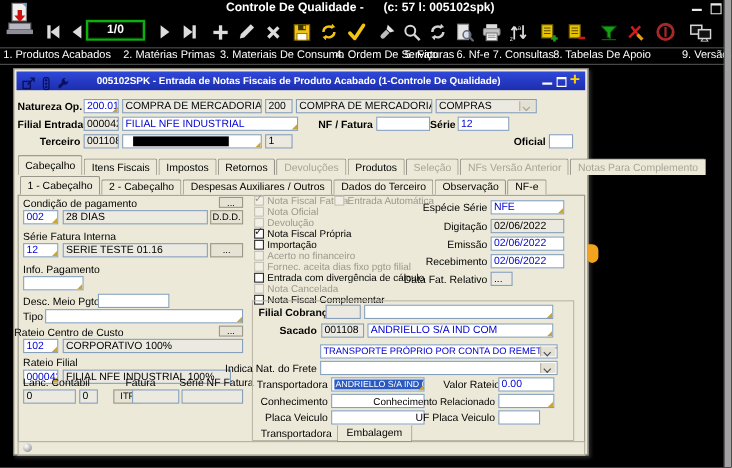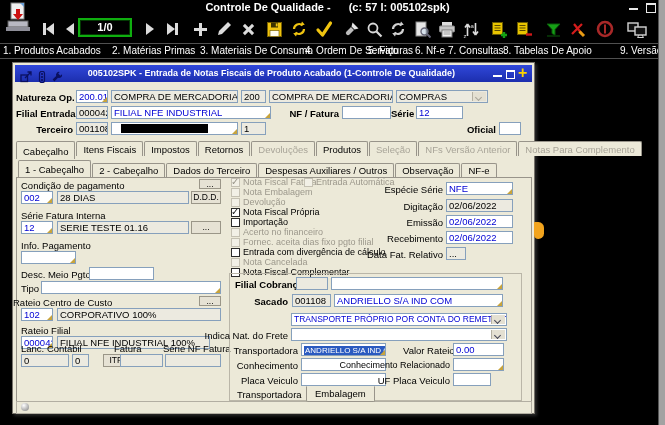--- a/index.html
+++ b/index.html
@@ -43,21 +43,21 @@
   .ra{}
   .btn{position:absolute;height:13px;box-sizing:border-box;border:1px solid #9a9688;background:#e6e2d4;color:#000;
     font-size:8.5px;text-align:center;line-height:11px}
   .lk::after{content:"";position:absolute;right:0;bottom:0;width:0;height:0;border-style:solid;border-width:0 0 5px 5px;
     border-color:transparent transparent #c8a43c transparent}
   .dd{position:absolute;top:1px;right:1px;bottom:1px;width:13px;background:#e4e0d2;border-left:1px solid #b4b0a2}
   .dd::after{content:"";position:absolute;left:3px;top:3px;width:4px;height:4px;border-right:1.5px solid #445;border-bottom:1.5px solid #445;transform:rotate(45deg)}
   .dd.dis::after{border-color:#a8a498}
   .redact{position:absolute;background:#000}
   
-  .tabstrip{position:absolute;left:3px;top:78px;height:18px;display:flex;align-items:flex-start;z-index:2}
+  .tabstrip{position:absolute;left:3px;top:78px;height:18px;display:flex;align-items:flex-end;z-index:2}
   .tab{box-sizing:border-box;height:15px;border:1px solid #98948a;border-bottom:none;border-radius:2px 2px 0 0;
     background:#ece9d8;font-size:9.5px;padding:2px 6px 0;margin-right:1px;white-space:nowrap;color:#000}
   .tab.active{height:18px;padding-top:4px;z-index:3}
   .tab.dis{color:#a8a498}
   .substrip{position:absolute;left:5px;top:97px;height:17px;display:flex;align-items:flex-end;z-index:2}
   .stab{box-sizing:border-box;height:14px;border:1px solid #98948a;border-bottom:none;border-radius:2px 2px 0 0;
     background:#ece9d8;font-size:9.5px;padding:1px 6px 0;margin-right:1px;white-space:nowrap;color:#000}
   .stab.active{height:17px;padding-top:3px;z-index:3}
   .panel{position:absolute;left:3px;top:114px;width:514px;height:223px;border:1px solid #98948a;background:#ece9d8;z-index:1}
   .group{position:absolute;left:216px;top:210px;width:291px;height:126px;border:1px solid #bab6a8;z-index:2}
@@ -307,22 +307,22 @@
       <span class="tab dis">Devoluções</span>
       <span class="tab">Produtos</span>
       <span class="tab dis">Seleção</span>
       <span class="tab dis">NFs Versão Anterior</span>
       <span class="tab dis">Notas Para Complemento</span>
     </div>
 
     <div class="substrip">
       <span class="stab active">1 - Cabeçalho</span>
       <span class="stab">2 - Cabeçalho</span>
+      <span class="stab">Despesas Auxiliares / Outros</span>
       <span class="stab">Dados do Terceiro</span>
-      <span class="stab">Despesas Auxiliares / Outros</span>
       <span class="stab">Observação</span>
       <span class="stab">NF-e</span>
     </div>
     <div class="panel"></div>
 
     <span class="lbl z2" style="left:8px;top:117px">Condição de pagamento</span>
     <div class="btn z2" style="left:186px;top:116px;width:22px;height:10px;line-height:8px">...</div>
     <div class="fld lk z2" style="left:8px;top:128px;width:32px">002</div>
     <div class="fld ro z2" style="left:44px;top:128px;width:132px">28 DIAS</div>
     <div class="btn z2" style="left:178px;top:128px;width:30px">D.D.D.</div>
@@ -357,21 +357,21 @@
     <div class="fld ro ra z2" style="left:59px;top:291px;width:17px">0</div>
     <div class="btn z2" style="left:90px;top:291px;width:26px">ITP</div>
     <div class="fld ro z2" style="left:107px;top:291px;width:43px"></div>
     <div class="fld ro z2" style="left:152px;top:291px;width:56px"></div>
 
     <span class="cb dis on" style="left:218px;top:115px"></span>
     <span class="cl dis" style="left:230px;top:114px">Nota Fiscal Fatura</span>
     <span class="cb dis" style="left:291px;top:115px"></span>
     <span class="cl dis" style="left:303px;top:114px">Entrada Automática</span>
     <span class="cb dis" style="left:218px;top:125px"></span>
-    <span class="cl dis" style="left:230px;top:124px">Nota Embalagem</span>
+    <span class="cl dis" style="left:230px;top:124px">Nota Oficial</span>
     <span class="cb dis" style="left:218px;top:135px"></span>
     <span class="cl dis" style="left:230px;top:134px">Devolução</span>
     <span class="cb on" style="left:218px;top:145px"></span>
     <span class="cl" style="left:230px;top:144px">Nota Fiscal Própria</span>
     <span class="cb" style="left:218px;top:155px"></span>
     <span class="cl" style="left:230px;top:154px">Importação</span>
     <span class="cb dis" style="left:218px;top:165px"></span>
     <span class="cl dis" style="left:230px;top:164px">Acerto no financeiro</span>
     <span class="cb dis" style="left:218px;top:175px"></span>
     <span class="cl dis" style="left:230px;top:174px">Fornec. aceita dias fixo pgto filial</span>

